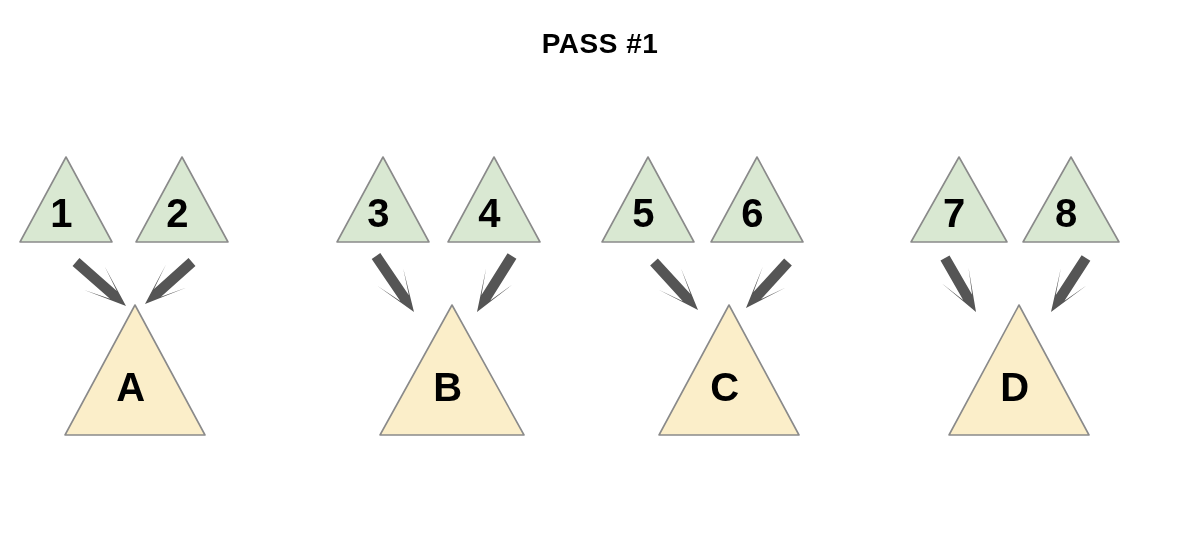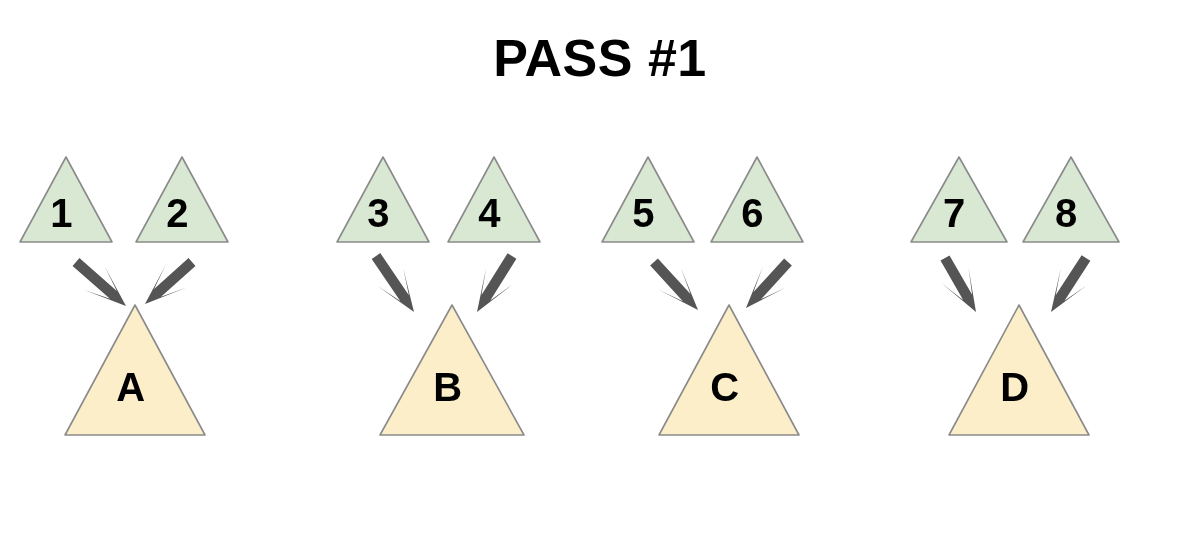--- a/index.html
+++ b/index.html
@@ -20,21 +20,21 @@
     left: 0; top: 0;
     width: 1200px;
     height: 545px;
   }
   .page-title {
     position: absolute;
     left: 0;
     top: 28px;
     width: 1200px;
     text-align: center;
-    font-size: 52px;
+    font-size: 28px;
     font-weight: bold;
     color: #000000;
     letter-spacing: 0.5px;
     font-family: "Liberation Sans", sans-serif;
   }
   svg.canvas {
     position: absolute;
     left: 0;
     top: 0;
     width: 1200px;

